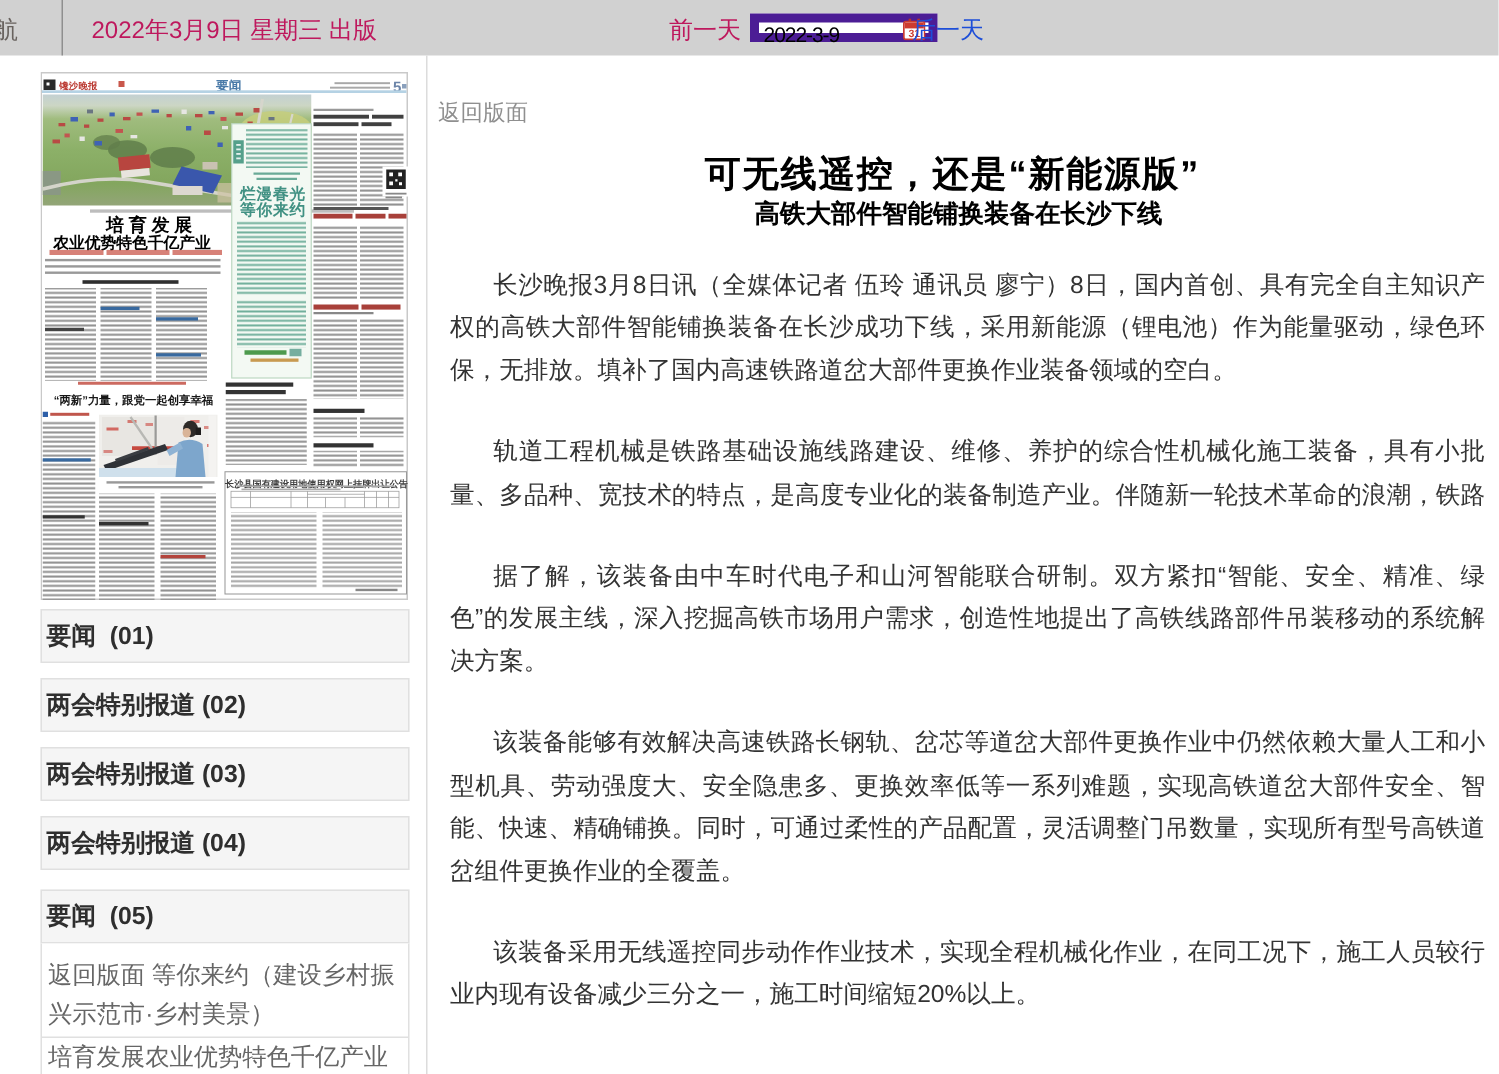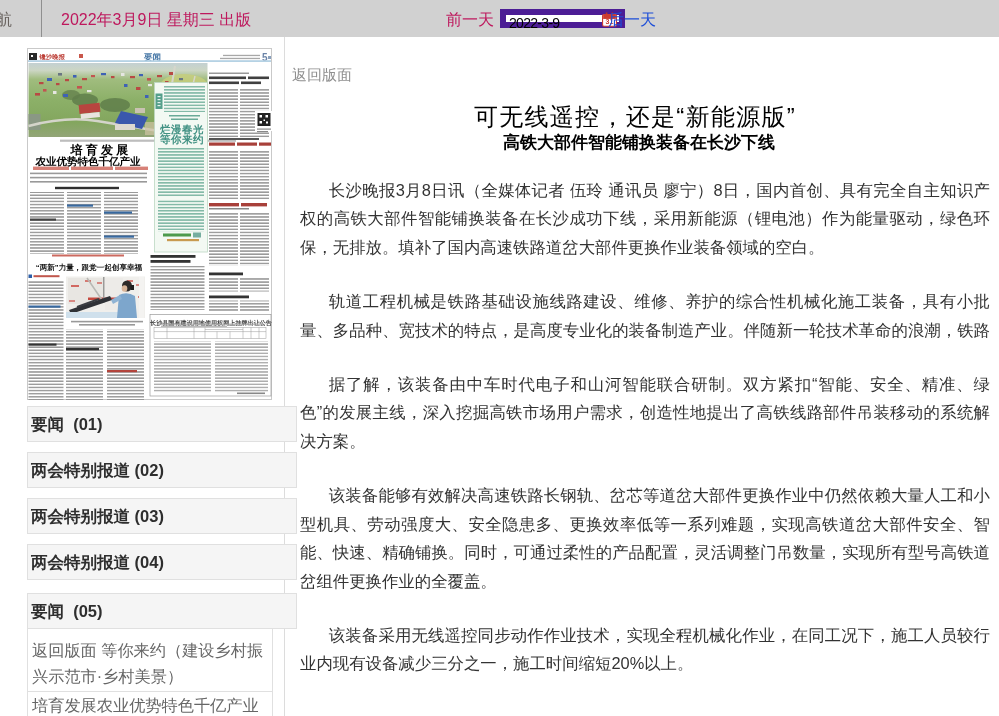--- a/index.html
+++ b/index.html
@@ -3,31 +3,31 @@
 *{margin:0;padding:0;box-sizing:border-box}
 html,body{width:999px;height:716px;overflow:hidden;background:#fff;
  font-family:"Liberation Sans",sans-serif}
 .abs{position:absolute}
 #topbar{position:absolute;left:0;top:0;width:999px;height:37px;background:#d1d1d1}
 #topbar .t{position:absolute;font-size:16px;color:#be185d;top:10px;white-space:nowrap}
 #vsep{position:absolute;left:41px;top:0;width:1px;height:37px;background:#8f8f8f}
 #dinput{position:absolute;left:500px;top:9px;width:125px;height:19px;background:#fff;
  border:6px solid #4c1d95;font-size:14px;letter-spacing:-0.7px;color:#000;line-height:17px;padding-left:3px}
 #divider{position:absolute;left:284px;top:37px;width:1px;height:679px;background:#dcdcdc}
-.mbox{position:absolute;left:27px;width:270px;height:36px;background:#f5f5f5;
+.mbox{position:absolute;left:27px;width:246px;height:36px;background:#f5f5f5;
  border:1px solid #e0e0e0;font-size:16.5px;font-weight:bold;color:#2e2e2e;
  line-height:34px;padding-left:3px;white-space:nowrap}
 #listwrap{position:absolute;left:27px;top:629px;width:246px;height:87px;
  background:#fff;border-left:1px solid #e0e0e0;border-right:1px solid #e0e0e0;
  padding-top:9px}
 .lrow{font-size:16.2px;color:#666;line-height:25.7px;padding:0 6px 1.5px 4px;
  border-bottom:1px solid #e0e0e0}
 #back{position:absolute;left:292px;top:66px;font-size:15px;color:#8f8f8f}
 #h1{position:absolute;left:286px;top:102px;width:698px;height:30px;line-height:30px;
- text-align:center;font-size:24px;font-weight:normal;color:#000;white-space:nowrap;letter-spacing:1.3px}
+ text-align:center;font-size:24px;font-weight:bold;color:#000;white-space:nowrap;letter-spacing:1.3px}
 #h2{position:absolute;left:290px;top:131px;width:698px;height:24px;line-height:24px;
  text-align:center;font-size:17px;font-weight:bold;color:#000;white-space:nowrap}
 #art{position:absolute;left:300px;top:175.8px;width:690px;font-size:16.4px;
  color:#333;}
 #art .jl{text-align:justify;text-align-last:justify;line-height:28.45px;height:28.45px;
  white-space:nowrap}
 #art .ll{text-align:center;text-align-last:left;line-height:28.45px;height:28.45px}
 #art .ind{text-indent:28.8px}
 #art .para{margin:0 0 26px 0}
 </style></head><body>

